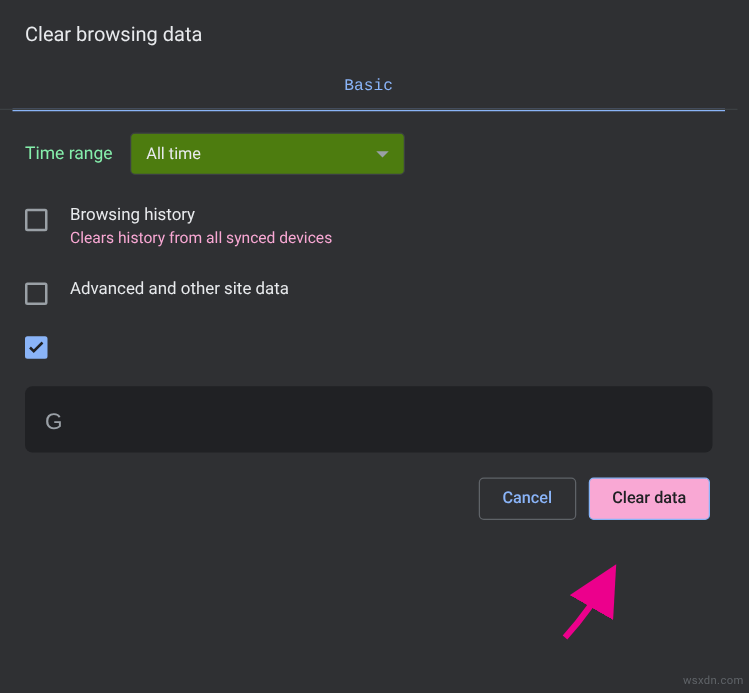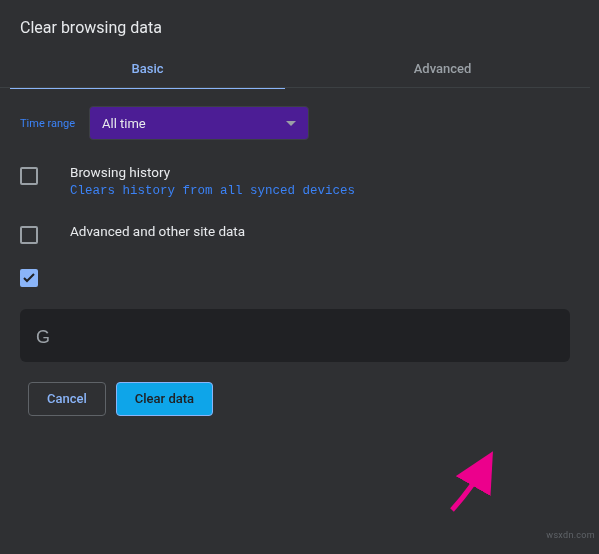--- a/index.html
+++ b/index.html
@@ -20,20 +20,21 @@
     font-size: 16px;
     font-weight: 400;
     color: #e8eaed;
     padding: 18px 20px 16px 20px;
   }
   .tabs {
     display: flex;
     width: 100%;
     border-bottom: none;
     position: relative;
+    font-family: Liberation Mono, monospace;
   }
   .tab {
     flex: 1;
     text-align: center;
     padding: 8px 0 12px 0;
     font-size: 13px;
     color: #9aa0a6;
     cursor: pointer;
     position: relative;
     font-weight: 500;
@@ -57,46 +58,46 @@
   .body {
     padding: 18px 20px 0 20px;
   }
   .range-row {
     display: flex;
     align-items: center;
     gap: 14px;
     margin-bottom: 24px;
   }
   .range-label {
-    color: #3b82f6;
-    font-size: 11px;
+    color: #86efac;
+    font-size: 14px;
   }
   .select {
-    background: #4c1d95;
+    background: #4d7c0f;
     border: 1px solid #3c4043;
     border-radius: 4px;
     height: 34px;
     width: 220px;
     display: flex;
     align-items: center;
     justify-content: space-between;
     padding: 0 12px;
     color: #e8eaed;
     font-size: 13px;
     cursor: pointer;
   }
   .chev {
     width: 0; height: 0;
     border-left: 5px solid transparent;
     border-right: 5px solid transparent;
     border-top: 5px solid #9aa0a6;
   }
   .opt {
     display: flex;
-    gap: 32px;
+    gap: 18px;
     margin-bottom: 22px;
     align-items: flex-start;
   }
   .chk {
     width: 18px; height: 18px;
     border: 2px solid #9aa0a6;
     border-radius: 2px;
     margin-top: 3px;
     flex-shrink: 0;
     display: flex;
@@ -109,24 +110,23 @@
     border-color: #8ab4f8;
   }
   .chk.checked svg { display: block; }
   .chk svg { display: none; }
   .opt-text .t {
     color: #e8eaed;
     font-size: 13.5px;
     margin-bottom: 2px;
   }
   .opt-text .d {
-    color: #3b82f6;
+    color: #f9a8d4;
     font-size: 12.5px;
     line-height: 1.5;
-    font-family: Liberation Mono, monospace;
   }
   .info-card {
     background: #202124;
     border-radius: 6px;
     padding: 14px 16px;
     display: flex;
     gap: 16px;
     align-items: flex-start;
     margin-top: 2px;
   }
@@ -139,67 +139,67 @@
     flex-shrink: 0;
   }
   .info-text {
     color: #9aa0a6;
     font-size: 12.5px;
     line-height: 1.6;
   }
   .info-text .link { color: #8ab4f8; }
   .actions {
     display: flex;
+    justify-content: flex-end;
     gap: 10px;
-    padding: 20px 22px 18px 28px;
+    padding: 20px 22px 18px 16px;
   }
   .btn {
     height: 34px;
     padding: 0 18px;
     border-radius: 4px;
     font-size: 13px;
     display: flex;
     align-items: center;
     justify-content: center;
     cursor: pointer;
     font-weight: 500;
   }
   .btn.cancel {
     border: 1px solid #5f6368;
     color: #8ab4f8;
     background: transparent;
   }
   .btn.primary {
-    background: #0ea5e9;
+    background: #f9a8d4;
     color: #202124;
     border: 1px solid #8ab4f8;
   }
   .arrow-annot {
     position: absolute;
     left: 444px;
     top: 448px;
     pointer-events: none;
   }
   .watermark {
     position: absolute;
-    right: 4px; bottom: 14px;
+    right: 4px; bottom: 4px;
     font-size: 9px;
     color: #5f6368;
     letter-spacing: 0.3px;
   }
 </style>
 </head>
 <body>
 
 <div class="dialog">
   <div class="title">Clear browsing data</div>
 
   <div class="tabs">
     <div class="tab active">Basic</div>
-    <div class="tab">Advanced</div>
     <div class="tabs-border"></div>
   </div>
 
   <div class="body">
 
     <div class="range-row">
       <span class="range-label">Time range</span>
       <div class="select">
         <span>All time</span>
         <span class="chev"></span>

